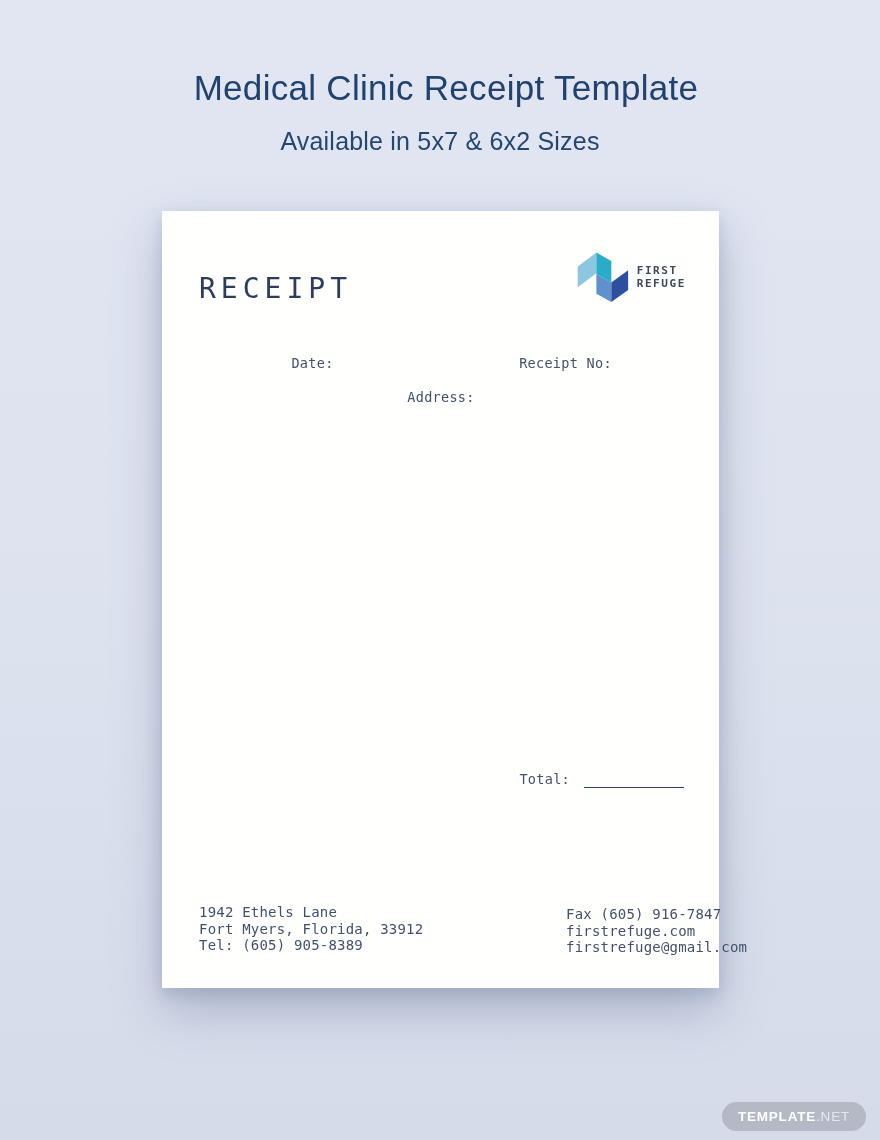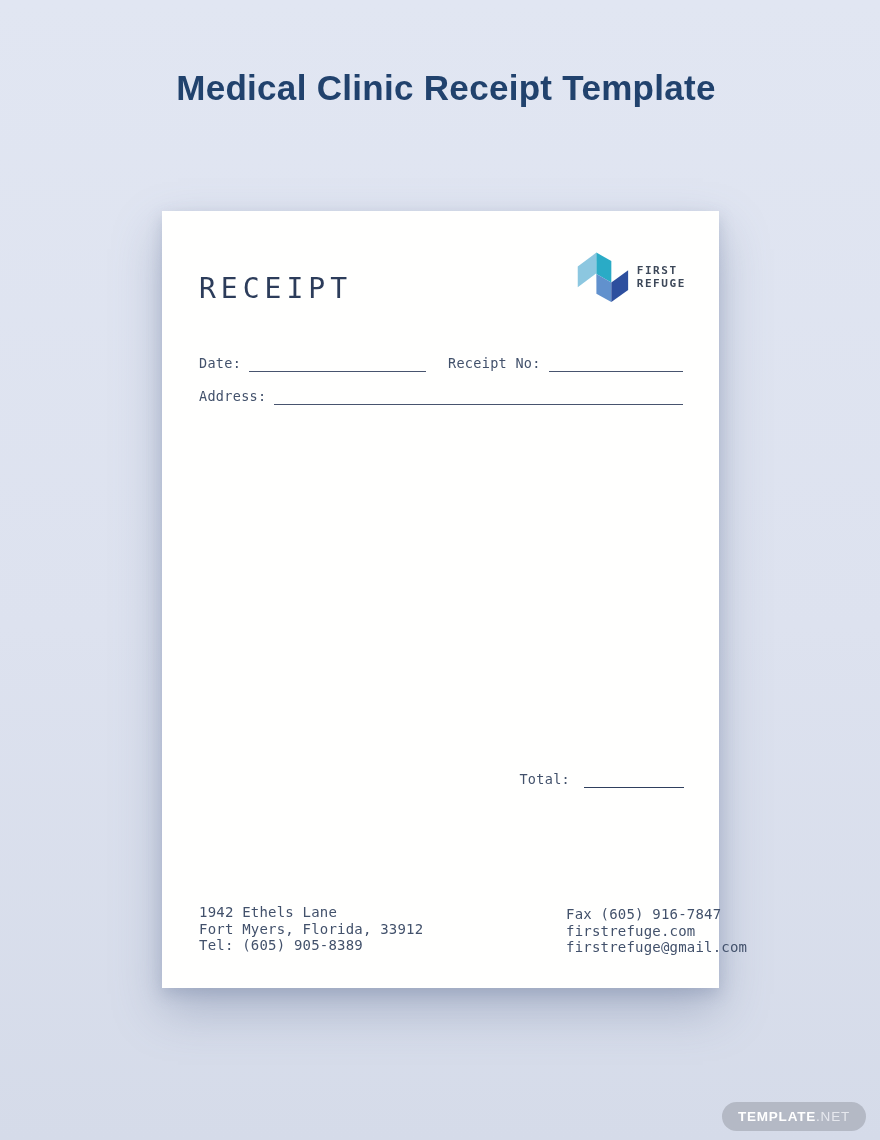--- a/index.html
+++ b/index.html
@@ -6,21 +6,21 @@
   html,body { width:880px; height:1140px; }
   body { font-family:"Liberation Sans", sans-serif; }
 
   .stage {
     position:relative; width:880px; height:1140px; overflow:hidden;
     background:linear-gradient(180deg,#e1e6f2 0%,#dde2ef 55%,#d5dbe9 100%);
   }
 
   .page-title {
     position:absolute; top:68px; left:0; width:100%;
-    text-align:center; font-size:35px; font-weight:bold;
+    text-align:center; font-size:35px; font-weight:normal;
     color:#21426d; letter-spacing:0.3px;padding-left:12px;
   }
   .page-subtitle {
     position:absolute; top:127px; left:0; width:100%;
     text-align:center; font-size:25px; font-weight:normal;
     color:#25466f; letter-spacing:0.2px;
   }
 
   .paper {
     position:absolute; left:162px; top:211px; width:557px; height:777px;
@@ -33,21 +33,21 @@
   .receipt-heading {
     position:absolute; left:37px; top:61px;
     font-size:28px; letter-spacing:5px; color:#2c3c5a; font-weight:normal;
   }
 
   .logo { position:absolute; right:33px; top:36px; display:flex; align-items:center; gap:7px; }
   .logo-text { font-size:11px; letter-spacing:1.6px; line-height:13px; color:#3d4859; font-weight:bold; }
 
   .fields { position:absolute; left:37px; top:144px; width:484px; }
   .field-row { display:flex; gap:22px; margin-bottom:16px; }
-  .field { display:flex; align-items:flex-end; }
+  .field { display:flex; align-items:center;flex-direction:column; }
   .field-half-l { width:227px; }
   .field-half-r { flex:1; }
   .field-full { width:100%; }
   .field-label { font-size:13.5px; letter-spacing:0.3px; white-space:nowrap; padding-bottom:1px; }
   .field-line { flex:1; margin-left:8px; height:15px; border-bottom:1.5px solid #47546e; }
 
   .items-table {
     position:absolute; left:37px; top:252px; width:485px; height:278px;
     border:1.5px solid #40506a;
     display:grid;
@@ -80,20 +80,21 @@
   }
   .watermark-bold { color:#ffffff; font-weight:bold; }
   .watermark-light { color:#e6e8ee; font-weight:normal; }
 </style>
 </head>
 <body>
 
 <div class="stage">
 
   <div class="page-title">Medical Clinic Receipt Template</div>
+  <div class="page-subtitle">Available in 5x7 &amp; 6x2 Sizes</div>
 
   <div class="paper">
 
     <div class="receipt-heading">RECEIPT</div>
 
     <div class="logo">
       <span>
         <svg width="56" height="56" viewBox="0 0 60 60" xmlns="http://www.w3.org/2000/svg">
           <polygon points="4,21 24,6 24,28 4,43" fill="#8cc7e0"></polygon>
           <polygon points="24,6 40,15 40,38 24,29" fill="#2aabc6"></polygon>

